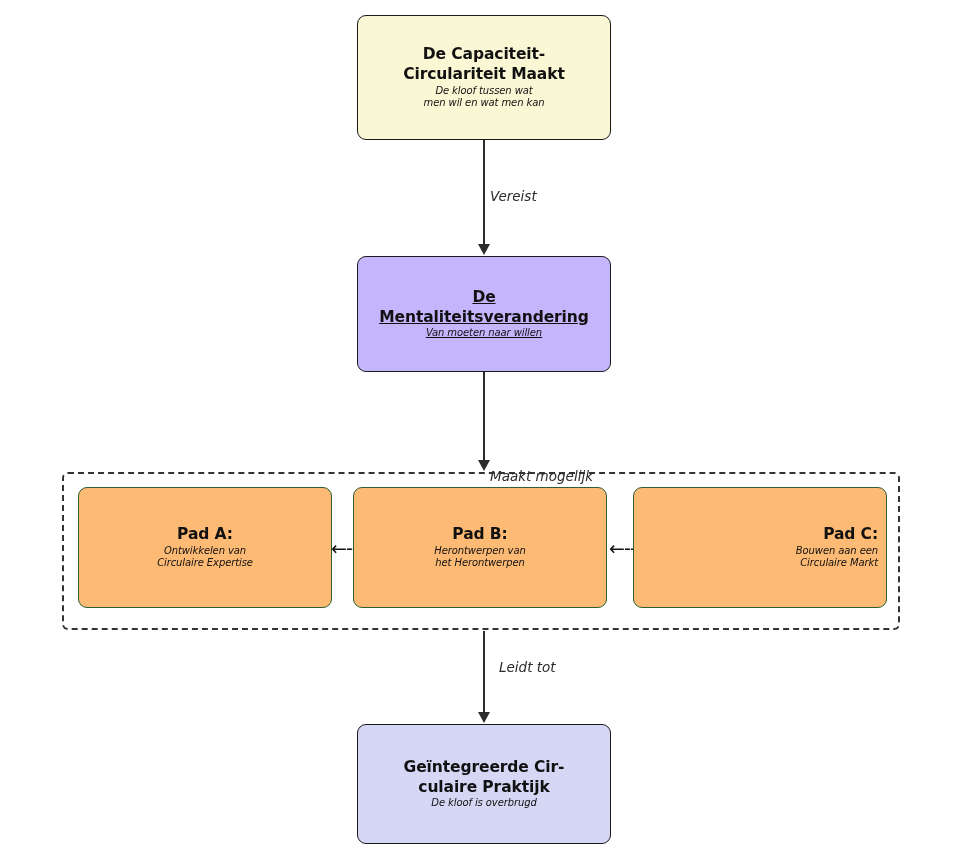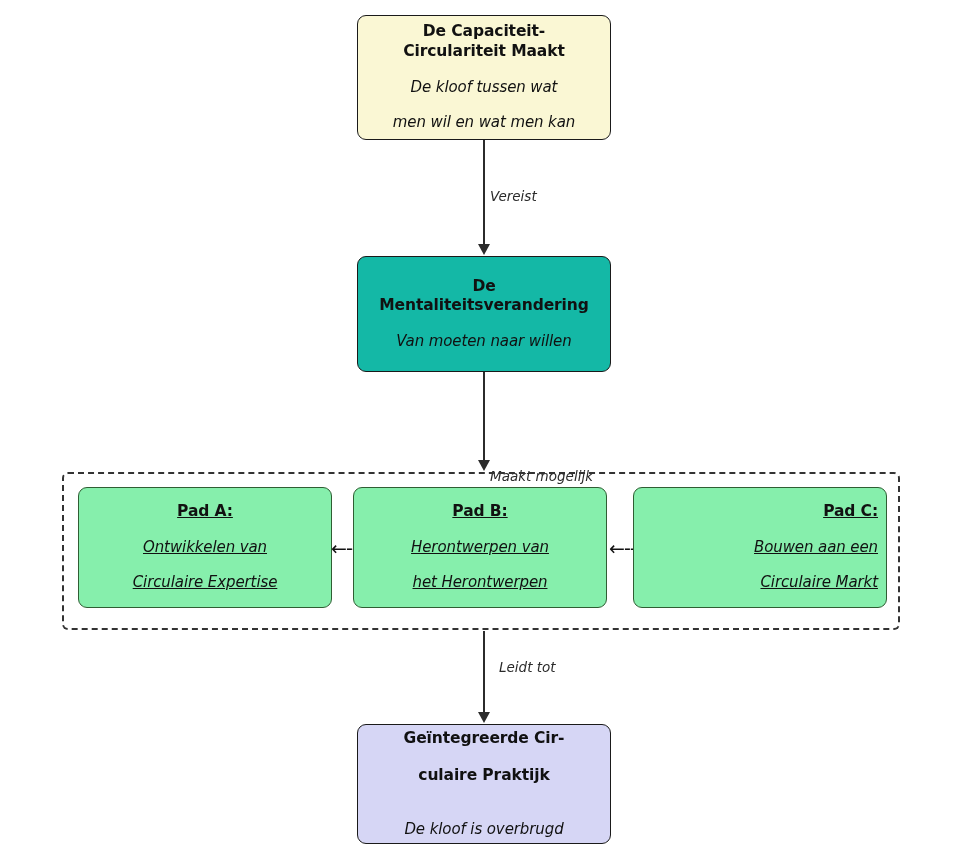--- a/index.html
+++ b/index.html
@@ -36,46 +36,44 @@
     line-height: 1.28;
     padding: 4px 8px;
   }
   .node .title {
     font-weight: bold;
     font-size: 15.5px;
     letter-spacing: -0.1px;
   }
   .node .subtitle {
     font-style: italic;
-    font-size: 15px;
+    font-size: 10px;
     letter-spacing: -0.1px;
-    margin-top: 16px;
   }
 
   
   #node-gap {
     left: 357px; top: 13px; width: 254px; height: 125px;
     background: #faf7d4;
   }
   #node-mindset {
     left: 357px; top: 254px; width: 254px; height: 116px;
-    background: #14b8a6;
+    background: #c4b5fd;
+    text-decoration: underline;
   }
   #node-practice {
     left: 357px; top: 722px; width: 254px; height: 120px;
     background: #d6d6f5;
-    justify-content: space-between;
   }
   .node-path {
-    background: #86efac;
+    background: #fdba74;
     border-color: #2f5e33;
     width: 254px;
     height: 121px;
     top: 485px;
-    text-decoration: underline;
   }
   #node-path-a { left: 78px; }
   #node-path-b { left: 353px; }
   #node-path-c { left: 633px; align-items: flex-end; }
 
   
   #cluster {
     position: absolute;
     left: 62px; top: 470px;
     width: 838px; height: 158px;

